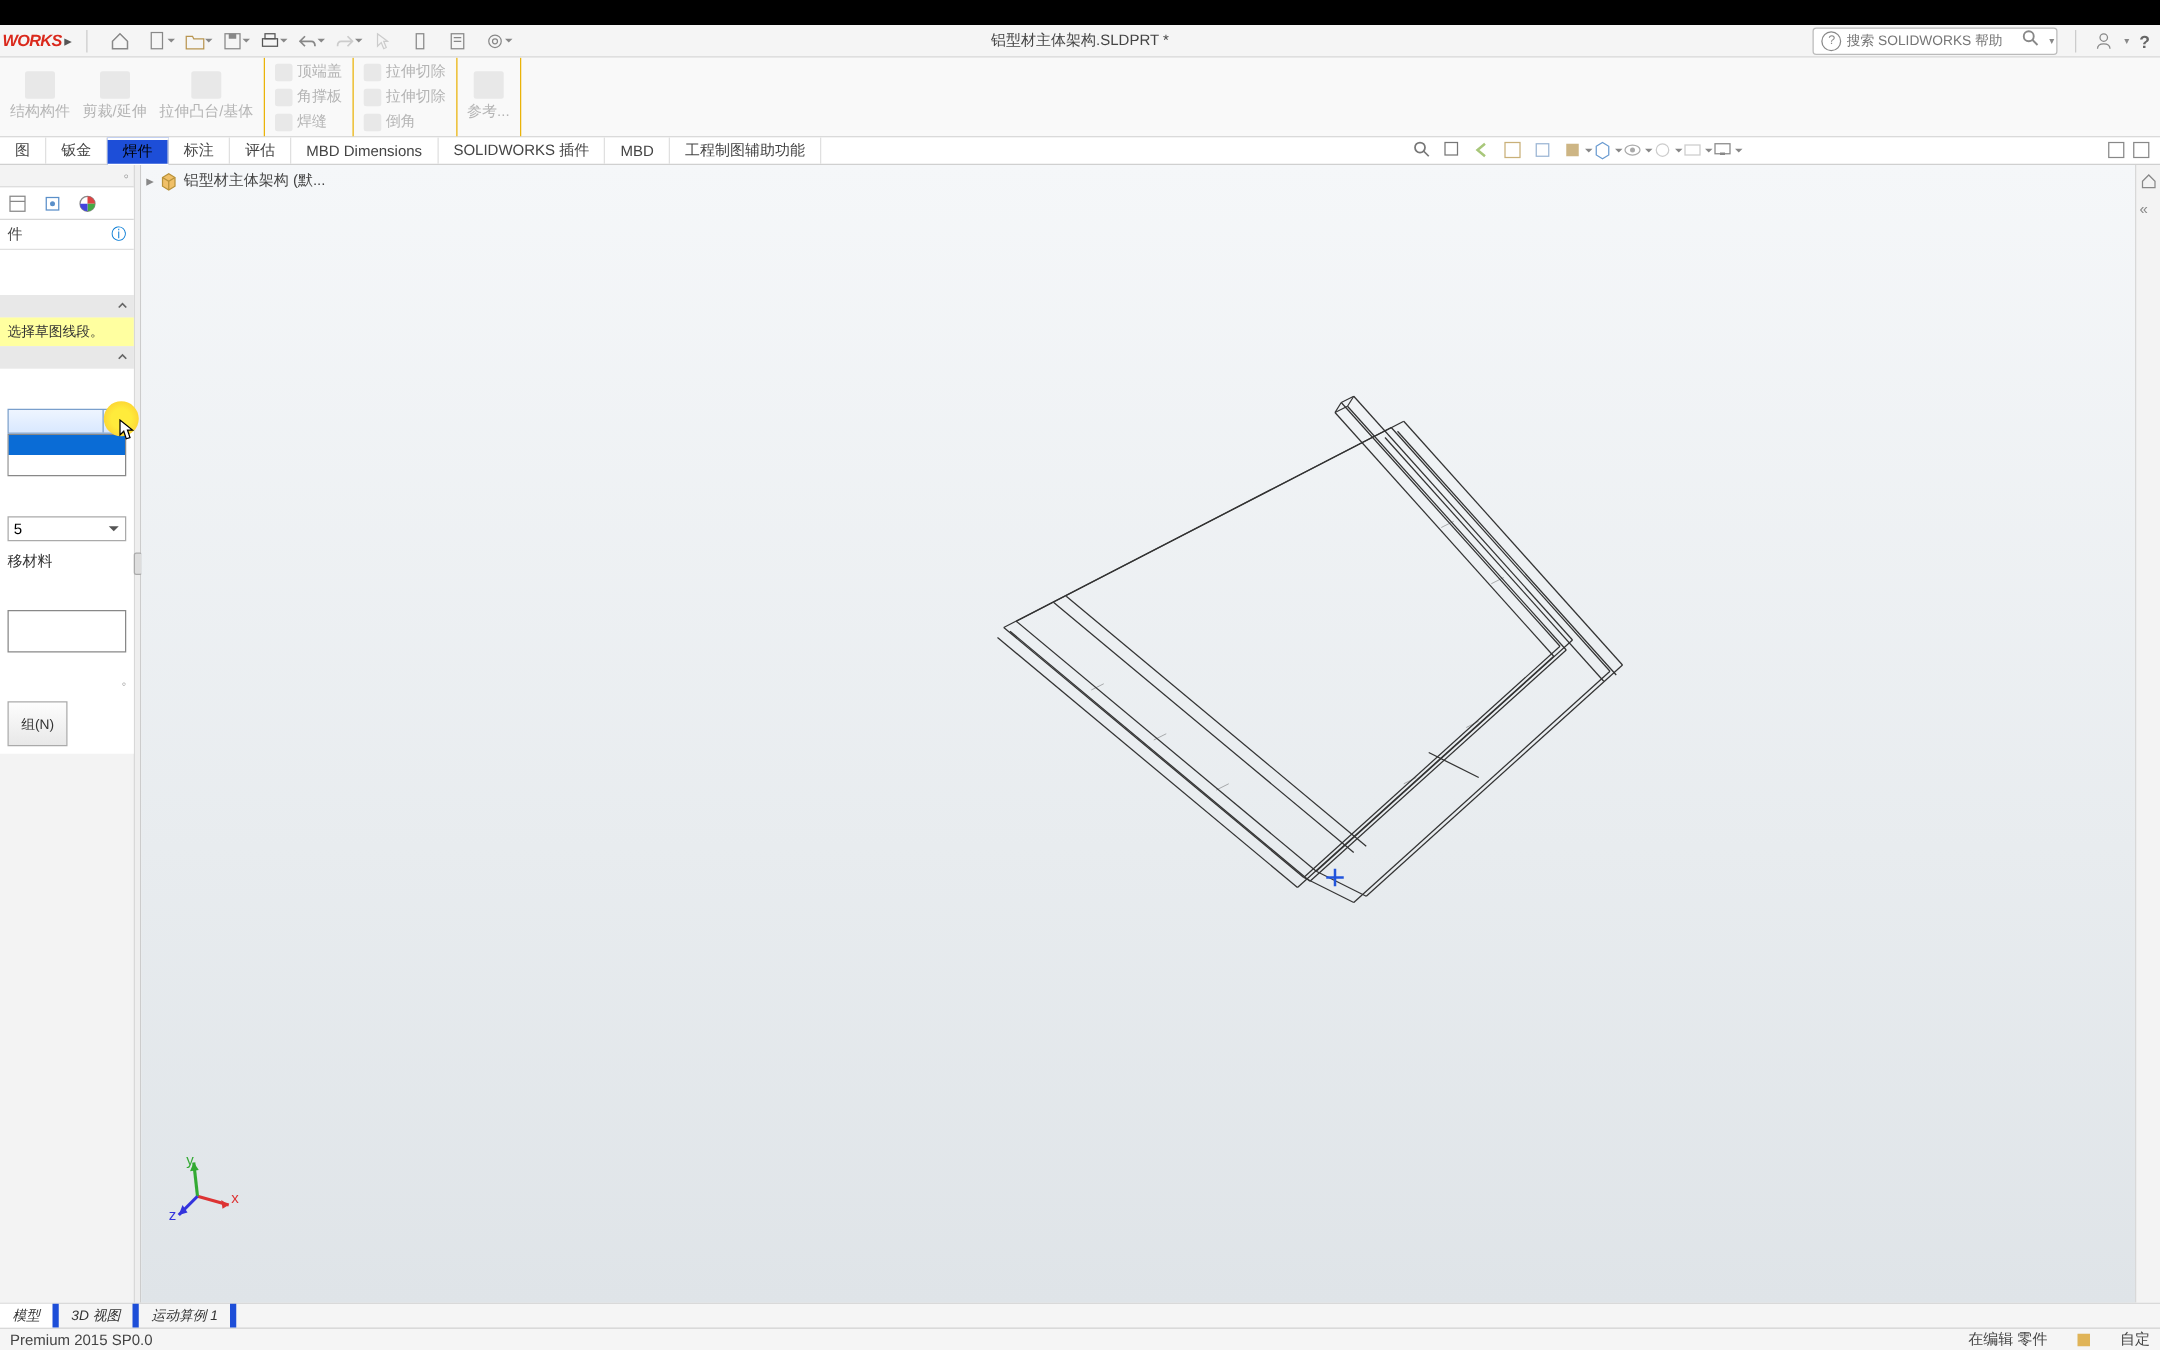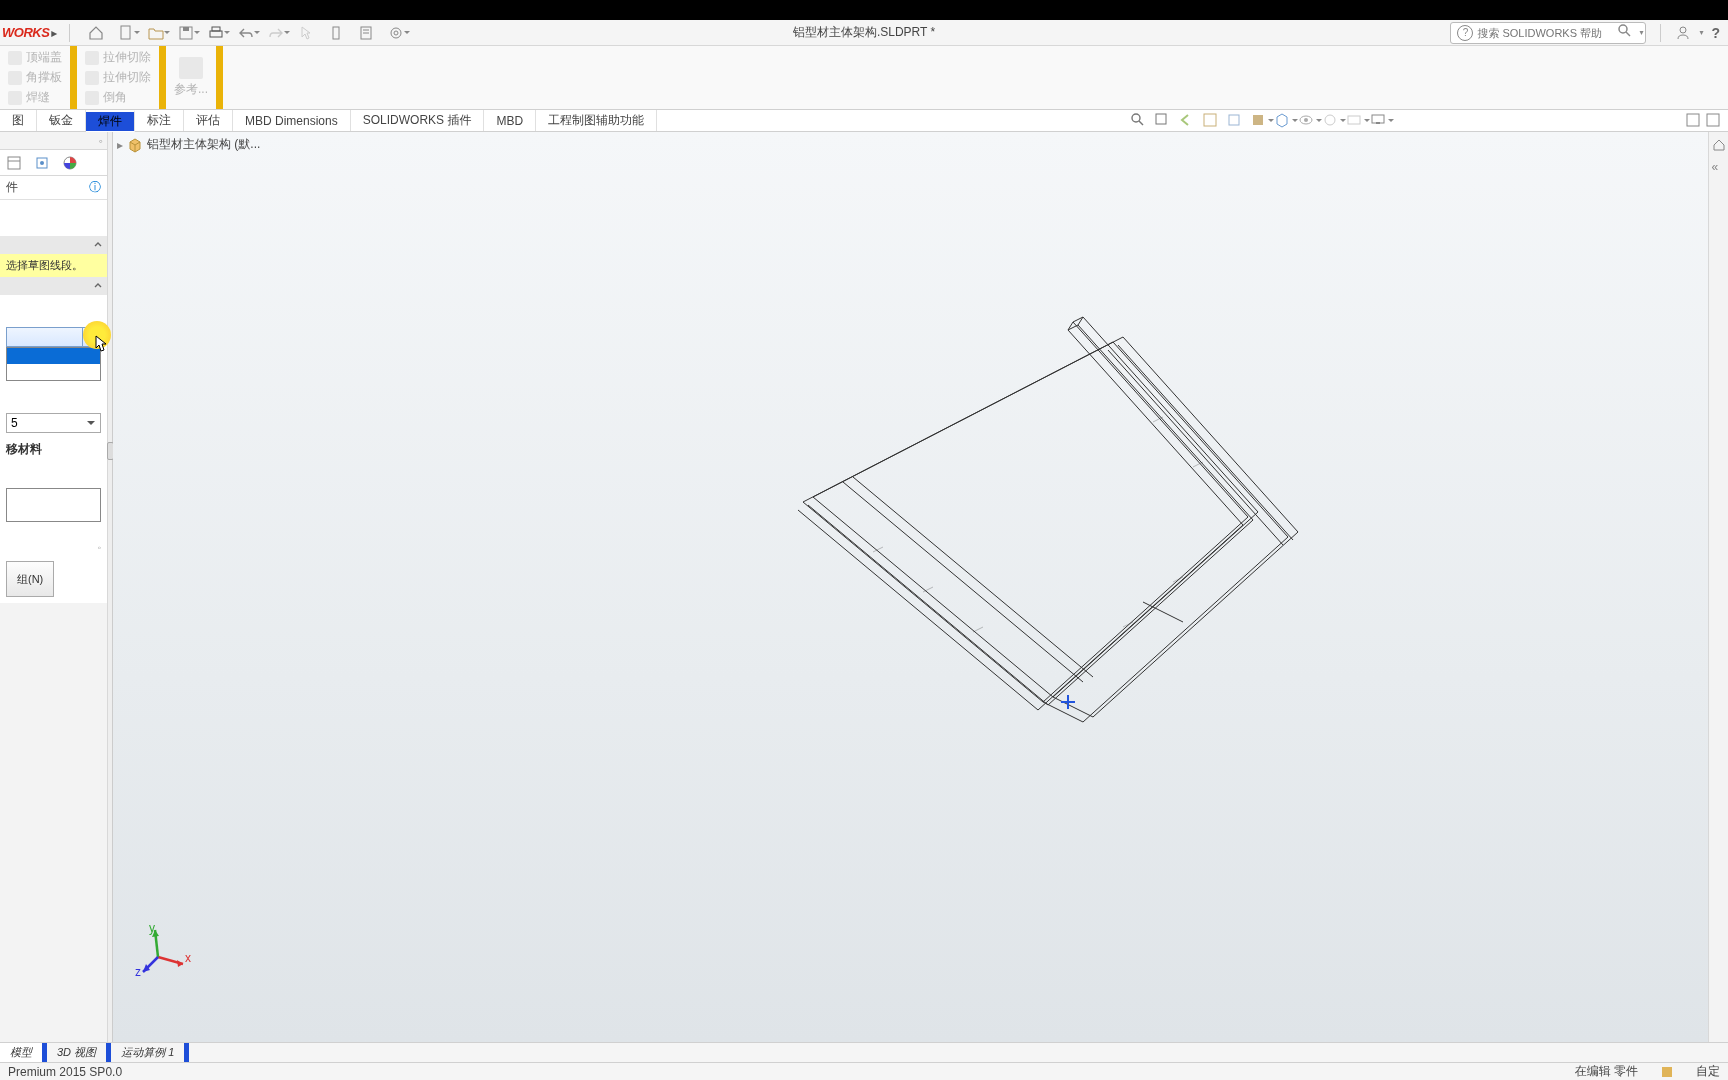--- a/index.html
+++ b/index.html
@@ -19,21 +19,21 @@
 .tb-group { display: flex; align-items: center; gap: 14px; margin-left: 10px; }
 .title-center { position: absolute; left: 50%; transform: translateX(-50%); color: #444; font-size: 12px; }
 .title-right { margin-left: auto; display: flex; align-items: center; gap: 8px; padding-right: 8px; }
 .search-box { display: flex; align-items: center; border: 1px solid #bbb; border-radius: 3px; height: 22px; padding: 0 2px 0 6px; background: #fff; }
 .search-help { width: 16px; height: 16px; border: 1px solid #888; border-radius: 50%; color: #888; font-size: 10px; display: flex; align-items: center; justify-content: center; margin-right: 4px; }
 .search-input { border: none; outline: none; width: 140px; color: #888; font-size: 11px; }
 .search-btn { width: 20px; height: 20px; color: #888; }
 
 
 .ribbon { height: 64px; border-bottom: 1px solid #d0d0d0; display: flex; align-items: stretch; background: #f9f9f9; }
-.ribbon-group { display: flex; flex-direction: column; align-items: flex-end; justify-content: center; padding: 2px 8px; border-right: 7px solid #eab308; gap: 1px; }
+.ribbon-group { display: flex; flex-direction: column; align-items: flex-end; justify-content: center; padding: 2px 8px; border-right: 1px solid #eab308; gap: 1px; }
 .ribbon-big { display: flex; flex-direction: column; align-items: center; gap: 2px; color: #b5b5b5; }
 .ribbon-big .ri { width: 24px; height: 22px; background: #e8e8e8; border-radius: 2px; }
 .ribbon-small { display: flex; align-items: center; gap: 4px; color: #b5b5b5; font-size: 11px; height: 18px; }
 .ribbon-small .ri { width: 14px; height: 14px; background: #e8e8e8; border-radius: 2px; }
 .ribbon-row { display: flex; gap: 10px; }
 .ribbon-col { display: flex; flex-direction: column; gap: 2px; }
 
 
 .tab-strip { height: 22px; background: #fff; border-bottom: 1px solid #d0d0d0; display: flex; align-items: stretch; position: relative; }
 .tab { padding: 0 12px; display: flex; align-items: center; color: #444; border-right: 1px solid #e0e0e0; cursor: pointer; }
@@ -56,21 +56,21 @@
 .panel-body { background: #fff; padding: 6px; display: flex; flex-direction: column; gap: 8px; }
 .dropdown { height: 20px; border: 1px solid #7a9fcc; background: linear-gradient(#eef5ff,#d9e8ff); position: relative; }
 .dropdown-arrow { position: absolute; right: 0; top: 0; width: 18px; height: 100%; border-left: 1px solid #7a9fcc; display: flex; align-items: center; justify-content: center; }
 .dropdown-arrow::after { content: ""; border: 4px solid transparent; border-top-color: #345; }
 .highlight-cursor { position: absolute; width: 28px; height: 28px; border-radius: 50%; background: radial-gradient(circle, #ffeb3b 40%, #fdd835 70%, rgba(255,235,59,0) 100%); right: -10px; top: -6px; z-index: 10; }
 .dd-open { border: 1px solid #888; background: #fff; }
 .dd-item { height: 16px; background: #0a6cd6; }
 .dd-item2 { height: 16px; background: #fff; }
 .dropdown2 { height: 20px; border: 1px solid #aaa; background: #fff; position: relative; display: flex; align-items: center; padding-left: 4px; margin-top: 24px; }
 .dropdown2::after { content: ""; position: absolute; right: 5px; top: 7px; border: 4px solid transparent; border-top-color: #555; }
-.checkbox-row { display: flex; align-items: flex-end; gap: 4px; color: #333; font-size: 11px; font-weight: bold; }
+.checkbox-row { display: flex; align-items: flex-end; gap: 4px; color: #333; font-size: 11px; }
 .listbox { height: 34px; border: 1px solid #888; background: #fff; }
 .btn { height: 36px; border: 1px solid #aaa; background: linear-gradient(#fdfdfd,#e8e8e8); display: inline-flex; align-items: center; padding: 0 10px; font-size: 11px; color: #333; cursor: pointer; width: fit-content; }
 
 
 .viewport { flex: 1; position: relative; background: linear-gradient(#f5f7f9, #e8ecef 60%, #dfe4e8); overflow: hidden; }
 .tree-flyout { position: absolute; left: 4px; top: 4px; display: flex; align-items: center; gap: 4px; color: #444; font-size: 12px; }
 .tree-flyout .tri { color: #888; }
 .tree-flyout .cube { color: #e6a817; }
 .triad { position: absolute; left: 20px; bottom: 60px; width: 60px; height: 60px; }
 .right-strip { width: 20px; background: #f3f3f3; border-left: 1px solid #d8d8d8; display: flex; flex-direction: column; align-items: center; padding-top: 6px; gap: 8px; }
@@ -179,20 +179,36 @@
           <circle cx="7" cy="4" r="3" fill="none" stroke="#888"></circle>
           <path d="M2 13 Q2 9 7 9 Q12 9 12 13" fill="none" stroke="#888"></path>
         </svg>
       </span>
     <span style="color:#888;font-size:8px">▾</span>
     <span style="color:#666;font-weight:bold;font-size:14px">?</span>
   </div>
 </div>
 
 <div class="ribbon">
+  <div class="ribbon-group">
+    <div class="ribbon-row">
+      <div class="ribbon-big">
+          <div class="ri"></div>
+          <span>结构构件</span>
+        </div>
+      <div class="ribbon-big">
+          <div class="ri"></div>
+          <span>剪裁/延伸</span>
+        </div>
+      <div class="ribbon-big">
+          <div class="ri"></div>
+          <span>拉伸凸台/基体</span>
+        </div>
+    </div>
+  </div>
   <div class="ribbon-group">
     <div class="ribbon-col">
       <div class="ribbon-small">
           <div class="ri"></div>
           <span>顶端盖</span>
         </div>
       <div class="ribbon-small">
           <div class="ri"></div>
           <span>角撑板</span>
         </div>

